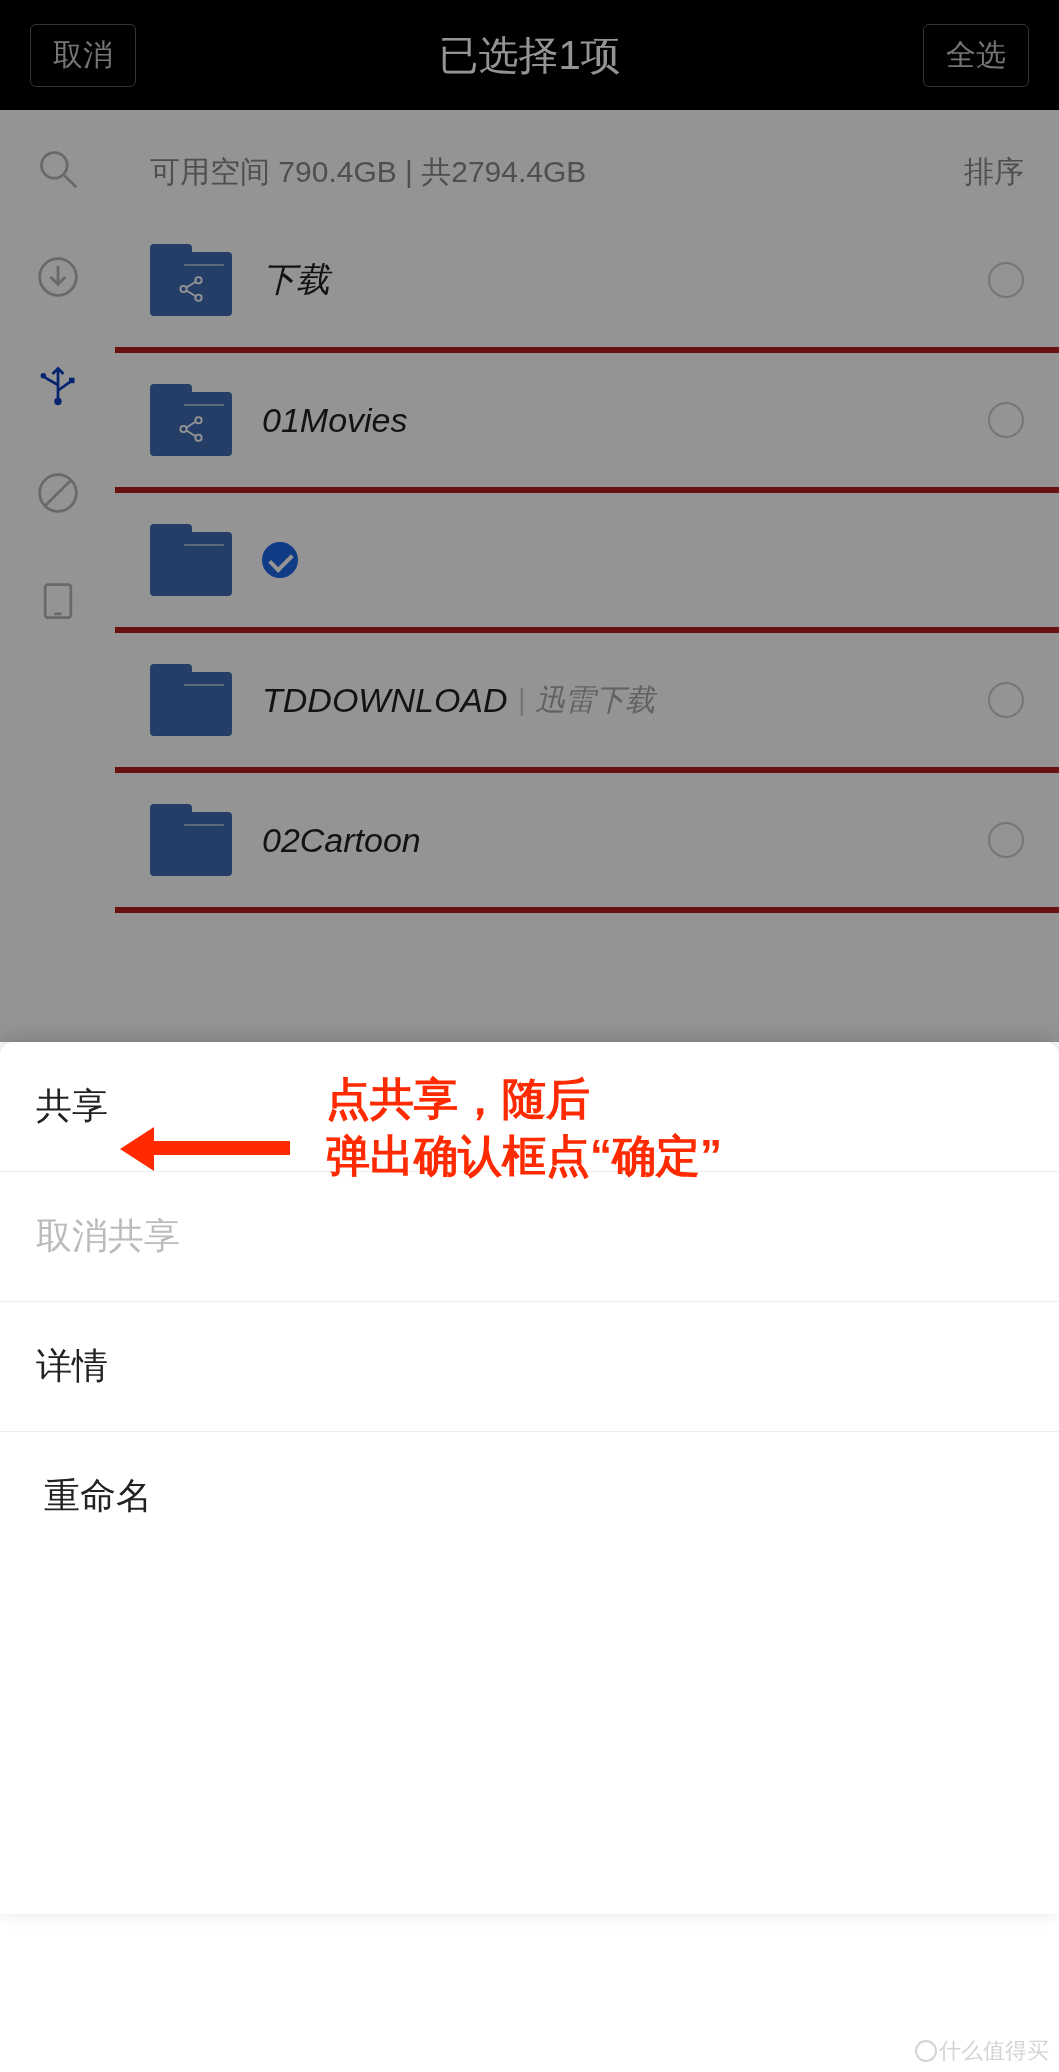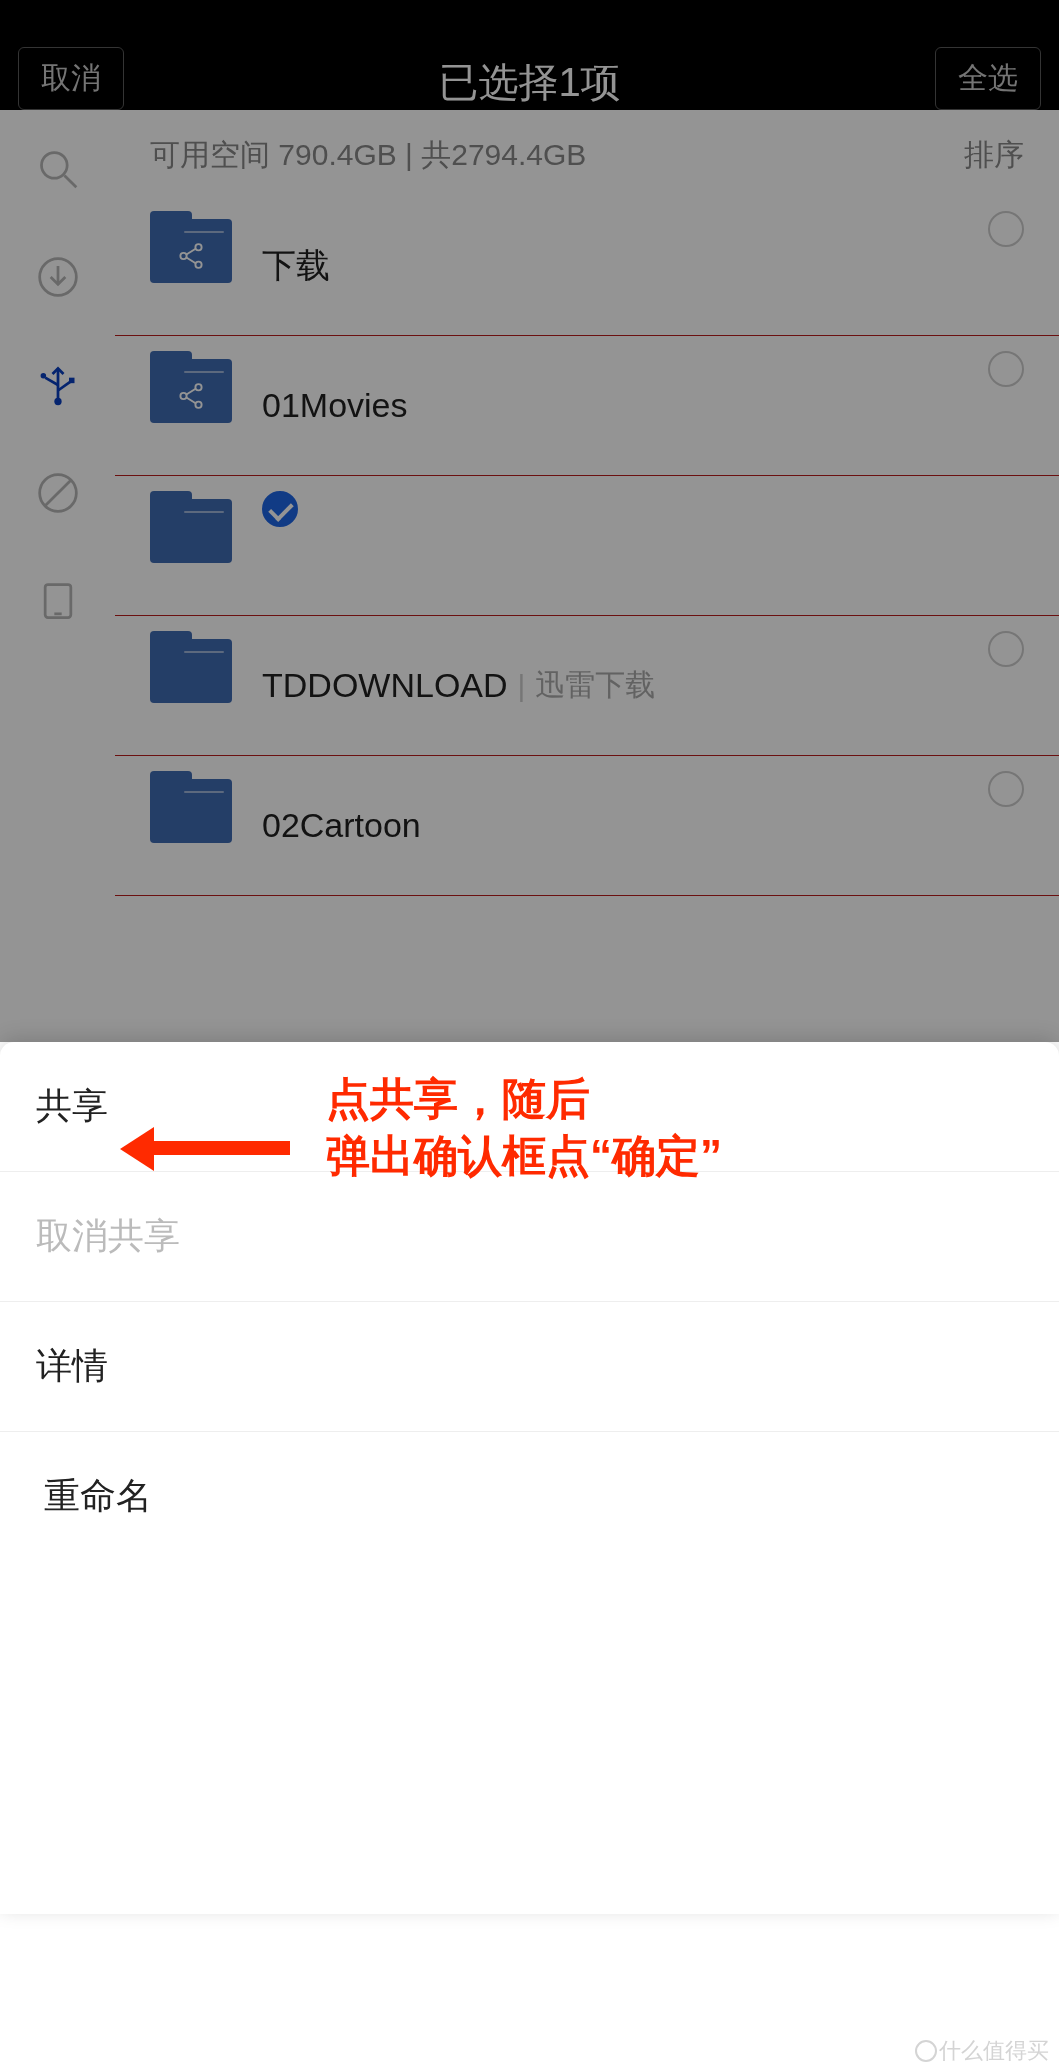--- a/index.html
+++ b/index.html
@@ -1,34 +1,34 @@
 <!DOCTYPE html>
 <html><head>
 <meta charset="utf-8">
 <style>
   * { box-sizing: border-box; margin: 0; padding: 0; font-family: -apple-system, "PingFang SC", "Microsoft YaHei", sans-serif; }
   html, body { width: 1059px; height: 2072px; overflow: hidden; background: #fff; }
   .screen { position: relative; width: 1059px; height: 2072px; }
 
   
-  .header { position: absolute; top: 0; left: 0; width: 100%; height: 110px; background: #000; display: flex; align-items: flex-end; justify-content: space-between; padding: 0 18px; }
+  .header { position: absolute; top: 0; left: 0; width: 100%; height: 110px; background: #000; display: flex; align-items: center; justify-content: space-between; padding: 0 30px; }
   .hbtn { color: #c8c8c8; border: 1px solid #5a5a5a; border-radius: 6px; padding: 10px 22px; font-size: 30px; background: transparent; }
   .htitle { color: #fff; font-size: 40px; text-align: center; flex: 1; }
 
   
   .sidebar { position: absolute; top: 110px; left: 0; width: 115px; height: 930px; background: #fff; display: flex; flex-direction: column; align-items: center; gap: 60px; padding-top: 35px; }
   .sicon { width: 48px; height: 48px; display: flex; align-items: center; justify-content: center; }
   .sicon svg { width: 44px; height: 44px; stroke: #b5b5b5; fill: none; stroke-width: 3; }
   .sicon.active svg { stroke: #0a3fbf; }
 
   
   .content { position: absolute; top: 110px; left: 115px; width: 944px; background: #fff; }
-  .storage-row { display: flex; justify-content: space-between; align-items: center; padding: 25px 35px 20px 35px; font-size: 30px; color: #888; }
+  .storage-row { display: flex; justify-content: space-between; align-items: center; padding: 42px 35px 20px 35px; font-size: 30px; color: #888; }
   .list { }
-  .row { display: flex; padding: 15px 35px; height: 140px; border-bottom: 1px solid #b91c1c; }
+  .row { display: flex; align-items: center; padding: 15px 35px; height: 140px; border-bottom: 6px solid #b91c1c; font-style: italic; }
   .folder { width: 82px; height: 72px; position: relative; margin-right: 30px; flex:0 0 82px; }
   .folder .tab { position:absolute; top:0; left:0; width:42px; height:16px; background:#3f6bb2; border-radius:4px 4px 0 0; }
   .folder .body { position:absolute; top:8px; left:0; width:82px; height:64px; background:#3f6bb2; border-radius:4px; }
   .folder .line { position:absolute; top:20px; right:8px; width:40px; height:2px; background:rgba(255,255,255,0.5); border-radius:1px; }
   .folder .shareicon { position:absolute; top:30px; left:26px; width:30px; height:30px; }
   .folder .shareicon svg { width:30px; height:30px; stroke:#fff; fill:none; stroke-width:3; }
   .fname { font-size: 34px; color: #222; flex: 1; display:flex; align-items:center; gap:10px;}
   .fsub { color:#aaa; font-size:30px; }
   .fpipe { color:#ccc; font-size:30px; }
   .check { width: 36px; height: 36px; border: 2px solid #ccc; border-radius: 50%; flex:0 0 36px; }

